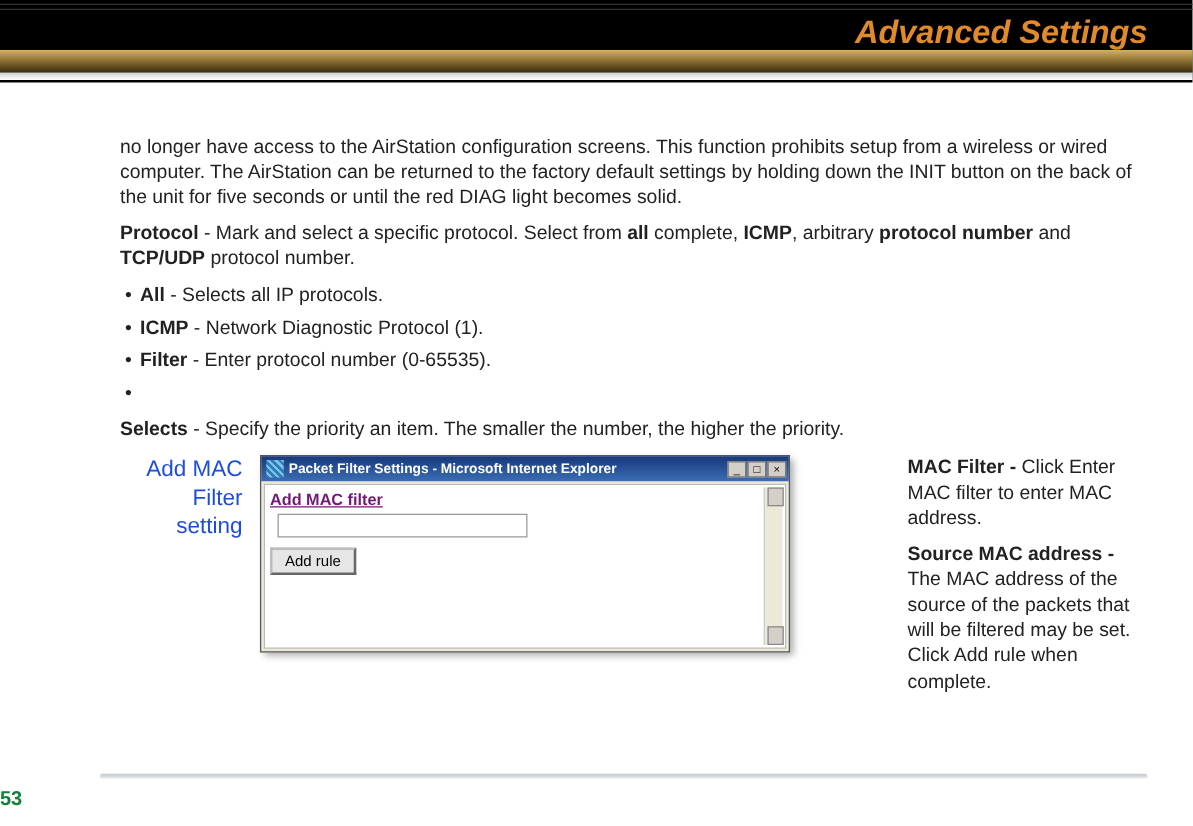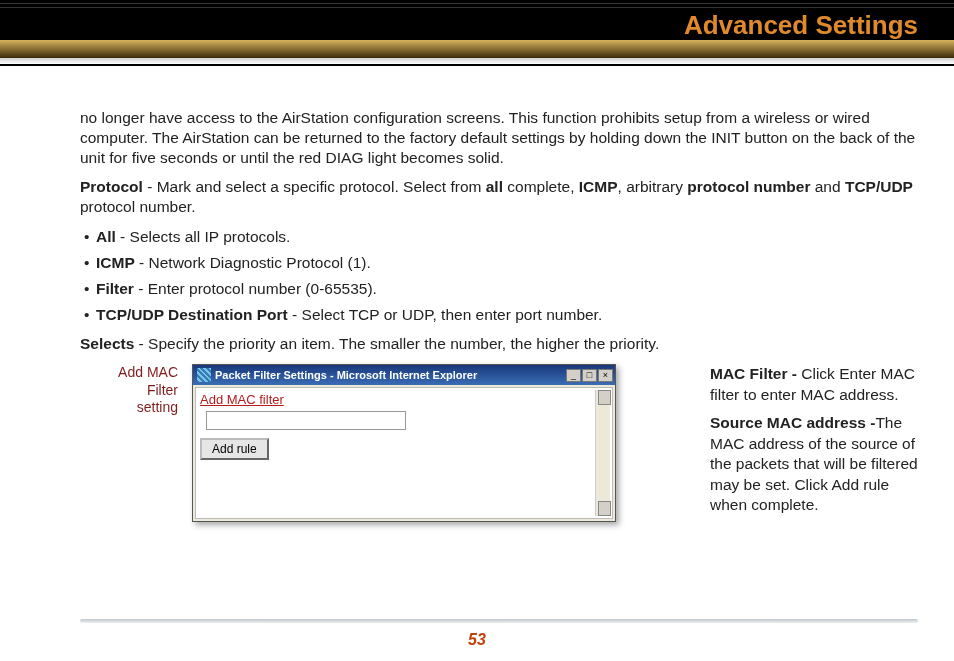--- a/index.html
+++ b/index.html
@@ -36,47 +36,48 @@
     left: 0; right: 0;
     top: 58px;
     height: 6px;
     background: linear-gradient(to bottom, #d0d0d0, #fff);
   }
   .page-title {
     position: absolute;
     top: 10px;
     right: 36px;
     font-size: 26px;
+    font-style: italic;
     font-weight: bold;
     color: #e08a2b;
   }
   .content {
     position: absolute;
     top: 108px;
-    left: 80px;
+    left: 96px;
     right: 36px;
     color: #222;
     font-size: 15.5px;
     line-height: 1.28;
   }
   .content p { margin-bottom: 10px; }
   .b { font-weight: bold; text-align: center; }
   .bullets { margin: 0 0 10px 2px; }
   .bullets .row { display: flex; margin-bottom: 6px; }
   .bullets .dot { width: 14px; padding-left: 2px; }
   .three-col {
     display: flex;
     margin-top: 10px;
   }
   .caption {
     width: 112px;
     text-align: right;
     padding-right: 14px;
-    font-size: 14px;
-    color: #7f1d1d;
+    font-size: 18px;
+    color: #1d4ed8;
     line-height: 1.25;
   }
   .shot {
     width: 512px;
     flex: none;
   }
   .right-text {
     flex: 1;
     padding-left: 6px;
     font-size: 15.5px;
@@ -124,22 +125,22 @@
   }
   .win-body {
     background: #fff;
     margin: 2px;
     padding: 4px 4px 30px 4px;
     position: relative;
     height: 132px;
     border: 1px solid #bbb;
   }
   .section-h {
-    color: #b91c1c;
-    font-weight: normal;
+    color: #701a75;
+    font-weight: bold;
     font-size: 13px;
     text-decoration: underline;
     margin-bottom: 2px;
   }
   .field-row {
     display: flex;
     align-items: center;
   }
   .field-label {
     background: #2b2b80;
@@ -201,24 +202,23 @@
     left: 80px; right: 36px;
     bottom: 38px;
     height: 4px;
     background: linear-gradient(to bottom, #bfc6cc, #eef1f3);
     border-radius: 2px;
   }
   .page-num {
     position: absolute;
     bottom: 12px;
     width: 100%;
-    text-align: center;
-    font-style: italic;
-    font-weight: bold;
-    color: #c2410c;
+    text-align: left;
+    font-weight: bold;
+    color: #15803d;
     font-size: 16px;
   }
 </style>
 </head>
 <body>
 
 <div class="header-band">
   <div class="stripe s1"></div>
   <div class="stripe s2"></div>
   <div class="band-gradient"></div>
@@ -242,21 +242,20 @@
     <div class="row">
       <div class="dot">•</div>
       <div><span class="b">ICMP</span><span> - Network Diagnostic Protocol (1).</span></div>
     </div>
     <div class="row">
       <div class="dot">•</div>
       <div><span class="b">Filter</span><span> - Enter protocol number (0-65535).</span></div>
     </div>
     <div class="row">
       <div class="dot">•</div>
-      <div><span class="b">TCP/UDP Destination Port</span><span> - Select TCP or UDP, then enter port number.</span></div>
     </div>
   </div>
 
   <p>
     <span class="b">Selects</span><span> - Specify the priority  an item.  The smaller the number, the higher the priority.</span>
   </p>
 
   <div class="three-col">
 
     <div class="caption">

